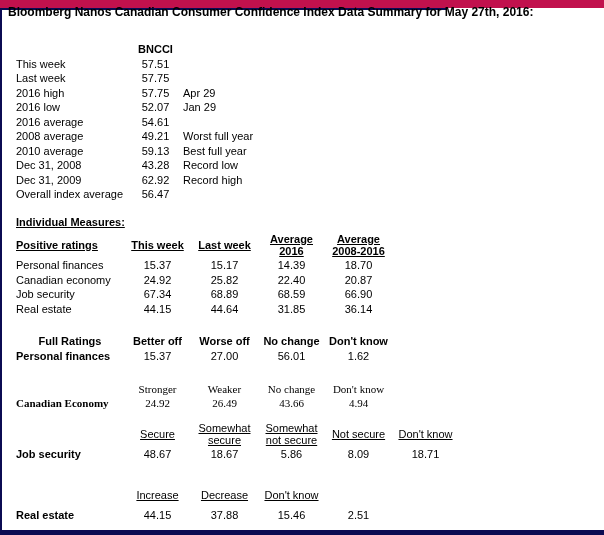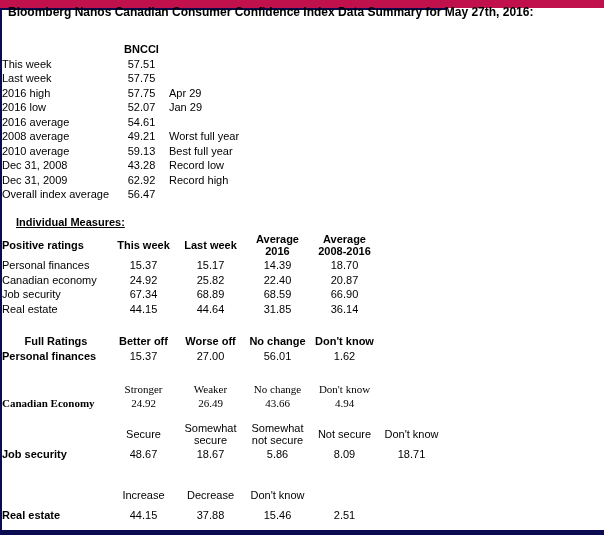--- a/index.html
+++ b/index.html
@@ -7,25 +7,25 @@
   body {
     position:relative; background:#ffffff; overflow:hidden;
     font-family:"Liberation Sans", sans-serif; font-size:11px; color:#000;
   }
   .accent-bar   { position:absolute; top:0; left:0; width:604px; height:8px; }
   .frame-top    { position:absolute; top:8px; left:0; width:447px; height:2px; }
   .frame-left   { position:absolute; top:8px; left:0; width:2px; bottom:0; }
   .frame-bottom { position:absolute; bottom:0; left:0; width:604px; height:5px; }
   .title { position:absolute; top:5px; left:8px; font-size:12px; font-weight:bold; white-space:nowrap; }
 
-  .tbl { position:absolute; left:2px; }
+  .tbl { position:absolute; left:16px; }
   .row { display:grid; height:14.5px; align-items:center; }
   .srow { grid-template-columns:112px 55px 180px; }
   .mrow { grid-template-columns:108px 67px 67px 67px 67px 67px; }
-  .hdr2 { height:27px; }
+  .hdr2 { height:27px;text-decoration:underline; }
   .cl { text-align:left; white-space:nowrap; }
   .cv { text-align:center; white-space:nowrap; }
   .cn { text-align:left; white-space:nowrap; }
   .cc { text-align:center; white-space:pre-line; line-height:12px; }
   .b  { font-weight:bold; }
 
   .pos-summary   { top:42px; }
   .im-heading    { position:absolute; left:16px; top:216px; font-weight:bold;text-decoration:underline; }
   .pos-ratings   { top:231px; }
   .pos-g1        { top:334px; }

